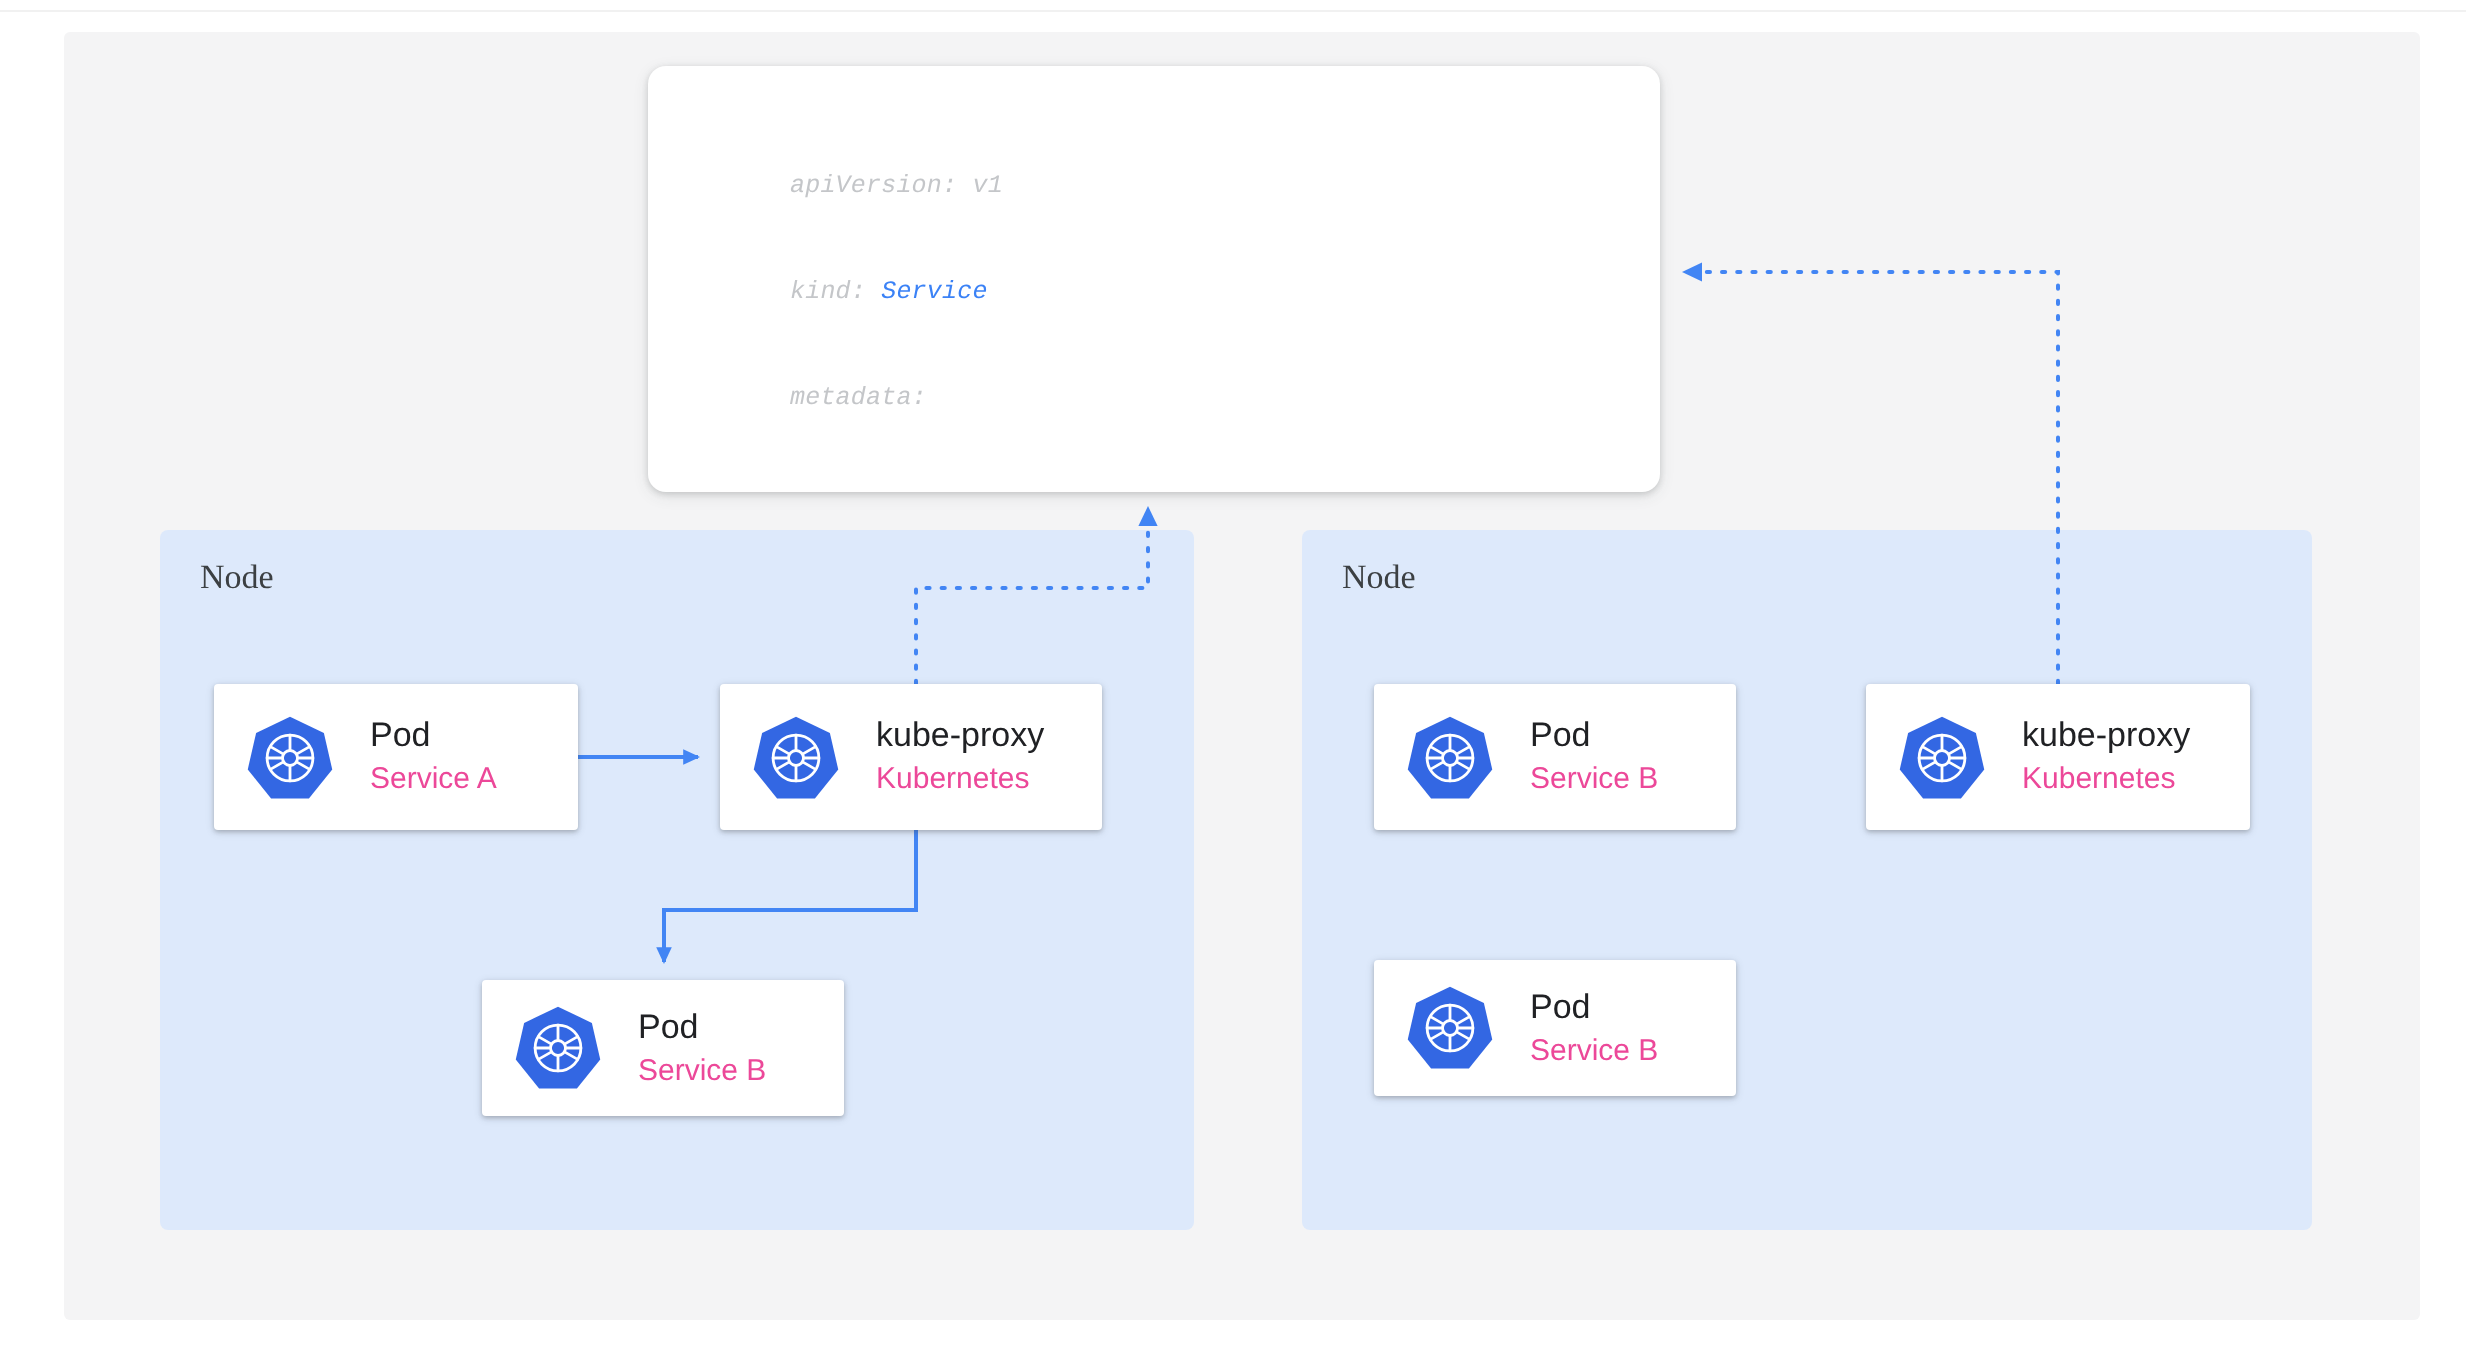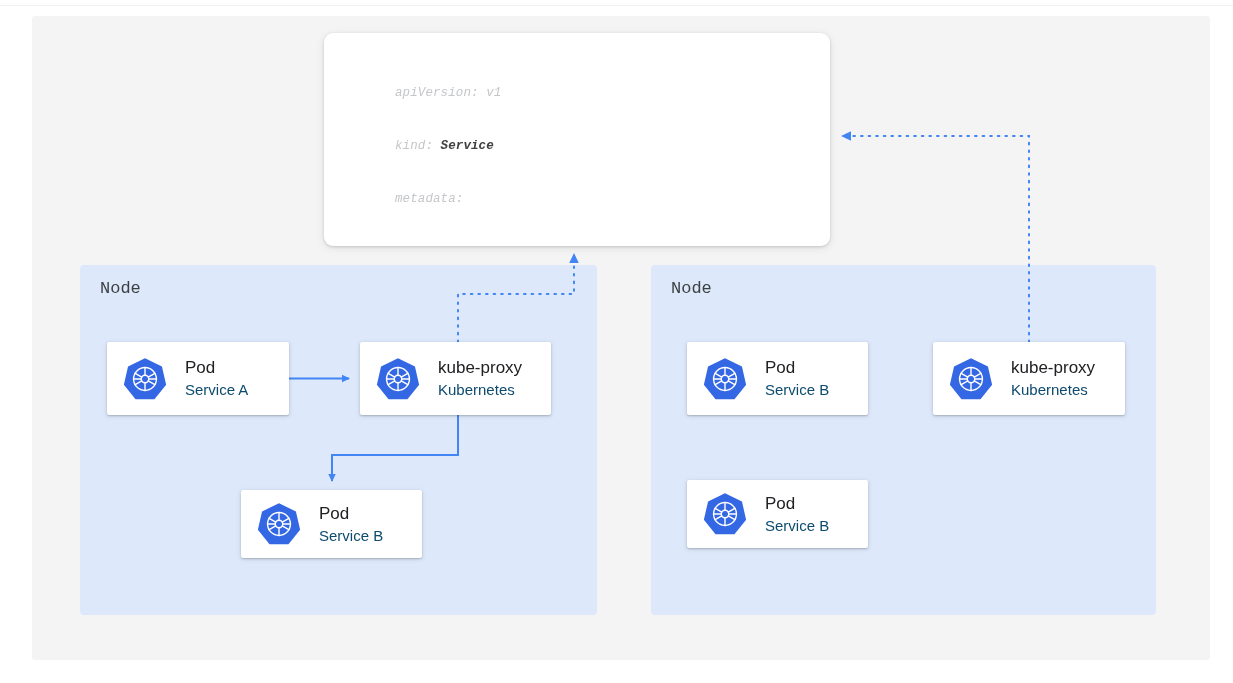--- a/index.html
+++ b/index.html
@@ -44,38 +44,38 @@
     font-family: "Liberation Mono", "DejaVu Sans Mono", monospace;
     font-size: 12.5px;
     line-height: 17.6px;
     font-style: italic;
     color: #c4c6c9;
     white-space: pre;
     letter-spacing: 0.1px;
   }
   .yaml-line { white-space: pre; }
   .yaml-line b {
-    font-weight: bold;
-    color: #404040;
+    font-weight: normal;
+    color: #3b82f6;
     font-style: italic;
   }
   
   .node-panel {
     position: absolute;
     background: #dde9fb;
     border-radius: 4px;
   }
   #node-left  { left: 80px;  top: 265px; width: 517px; height: 350px; }
   #node-right { left: 651px; top: 265px; width: 505px; height: 350px; }
   .node-label {
     position: absolute;
     left: 20px; top: 14px;
     font-size: 17px;
     color: #3c4043;
-    font-family: Liberation Mono, monospace;
+    font-family: Liberation Serif, serif;
   }
   
   .card {
     position: absolute;
     background: #ffffff;
     border-radius: 2px;
     box-shadow: 0 1px 2px rgba(60,64,67,0.28), 0 1px 5px rgba(60,64,67,0.14);
     display: flex;
     align-items: center;
   }
@@ -91,21 +91,21 @@
     flex-direction: column;
     justify-content: space-between;
   }
   .card-title {
     font-size: 17px;
     color: #202124;
     line-height: 22px;
   }
   .card-sub {
     font-size: 15px;
-    color: #0c4a6e;
+    color: #ec4899;
     line-height: 21px;
   }
   
   #card-pod-a       { left: 107px; top: 342px; width: 182px; height: 73px; }
   #card-kubeproxy-l { left: 360px; top: 342px; width: 191px; height: 73px; }
   #card-pod-b-left  { left: 241px; top: 490px; width: 181px; height: 68px; }
   #card-pod-b-r1    { left: 687px; top: 342px; width: 181px; height: 73px; }
   #card-kubeproxy-r { left: 933px; top: 342px; width: 192px; height: 73px; }
   #card-pod-b-r2    { left: 687px; top: 480px; width: 181px; height: 68px; }
 

